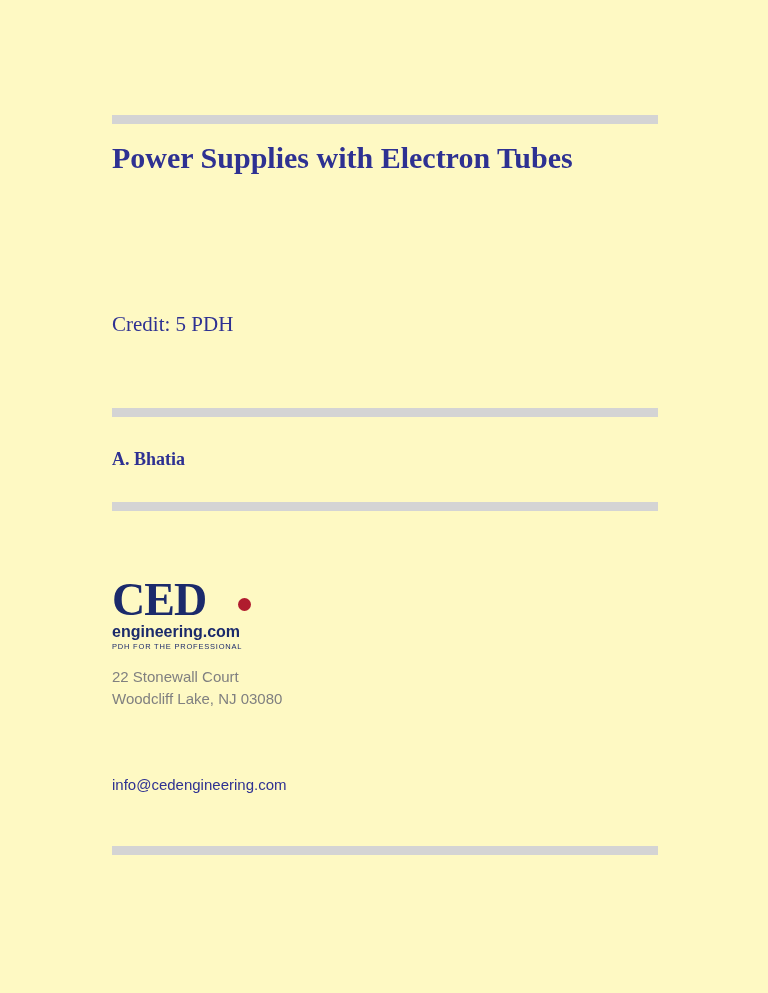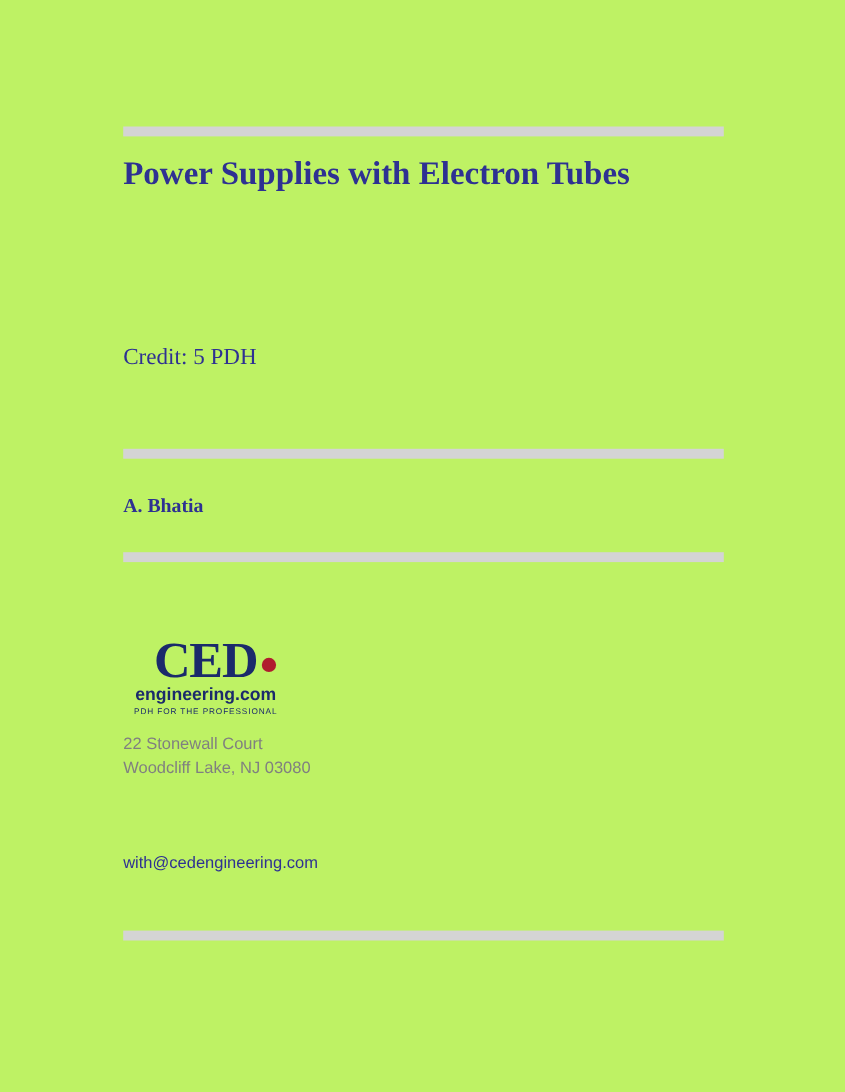--- a/index.html
+++ b/index.html
@@ -13,21 +13,21 @@
     position: relative;
     font-family: "Liberation Serif", serif;
     overflow: hidden;
   }
   .page {
     position: absolute;
     left: 0;
     top: 0;
     width: 768px;
     height: 993px;
-    background: #bef264;
+    background: #fef9c3;
   }
   .rule {
     height: 9px;
     background: #d4d4d4;
     width: 546px;
   }
   .rule-1 { position: absolute; left: 112px; top: 115px; }
   .rule-2 { position: absolute; left: 112px; top: 408px; }
   .rule-3 { position: absolute; left: 112px; top: 502px; }
   .rule-4 { position: absolute; left: 112px; top: 846px; }
@@ -69,21 +69,20 @@
     font-family: "Liberation Serif", serif;
     font-weight: bold;
   }
 
   .logo-block {
     position: absolute;
     left: 112px;
     top: 578px;
     width: 150px;
     height: 70px;
-    text-align: center;
   }
   .logo-ced {
     font-family: "Liberation Serif", serif;
     font-weight: bold;
     font-size: 46px;
     line-height: 44px;
     color: #1b2a6b;
     letter-spacing: -1px;
   }
   .logo-dot {
@@ -161,18 +160,18 @@
     <div class="logo-sub">engineering.com</div>
     <div class="logo-tag">PDH FOR THE PROFESSIONAL</div>
   </div>
 
   <div class="address">
     <div>22 Stonewall Court</div>
     <div>Woodcliff Lake, NJ 03080</div>
   </div>
 
   <div class="contact">
-    <a class="email" href="#">with@cedengineering.com</a>
+    <a class="email" href="#">info@cedengineering.com</a>
   </div>
 
   <div class="rule rule-4"></div>
 
 </div>
 
 </body></html>

